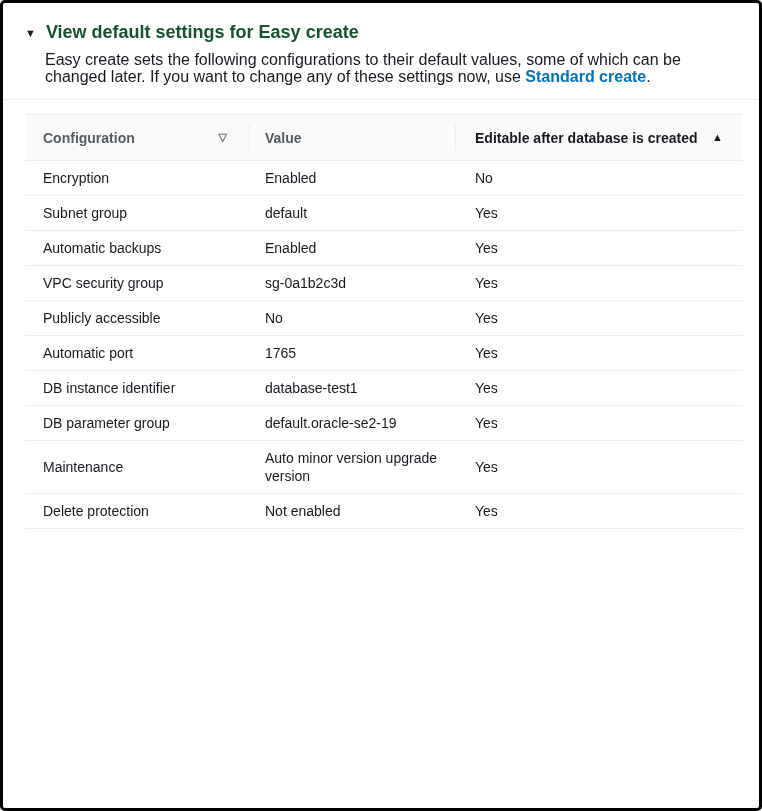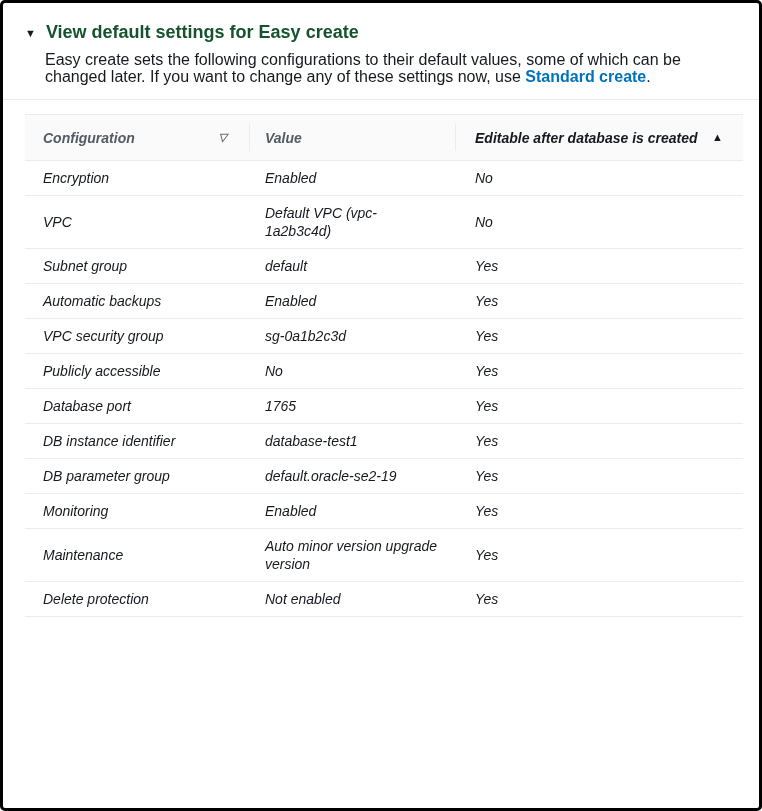--- a/index.html
+++ b/index.html
@@ -51,21 +51,20 @@
     text-decoration: none;
     cursor: pointer;
   }
 
   
   .table-wrap { margin: 14px 22px 0 22px; }
   table {
     width: 718px;
     border-collapse: collapse;
     table-layout: fixed;
-    font-style: italic;
   }
   col.c1 { width: 224px; }
   col.c2 { width: 206px; }
   col.c3 { width: 288px; }
 
   thead th {
     background: #fafafa;
     border-top: 1px solid #eaeded;
     border-bottom: 1px solid #eaeded;
     height: 46px;
@@ -159,31 +158,20 @@
               <div>Encryption</div>
             </td>
             <td class="c2">
               <div class="val">Enabled</div>
             </td>
             <td class="c3">
               <div>No</div>
             </td>
           </tr>
 
-          <tr>
-            <td class="c1">
-              <div>VPC</div>
-            </td>
-            <td class="c2">
-              <div class="val">Default VPC (vpc-1a2b3c4d)</div>
-            </td>
-            <td class="c3">
-              <div>No</div>
-            </td>
-          </tr>
 
 
           <tr>
             <td class="c1">
               <div>Subnet group</div>
             </td>
             <td class="c2">
               <div class="val">default</div>
             </td>
             <td class="c3">
@@ -222,21 +210,21 @@
             <td class="c2">
               <div class="val">No</div>
             </td>
             <td class="c3">
               <div>Yes</div>
             </td>
           </tr>
 
           <tr>
             <td class="c1">
-              <div>Database port</div>
+              <div>Automatic port</div>
             </td>
             <td class="c2">
               <div class="val">1765</div>
             </td>
             <td class="c3">
               <div>Yes</div>
             </td>
           </tr>
 
           <tr>
@@ -258,31 +246,20 @@
             </td>
             <td class="c2">
               <div class="val">default.oracle-se2-19</div>
             </td>
             <td class="c3">
               <div>Yes</div>
             </td>
           </tr>
 
 
-          <tr>
-            <td class="c1">
-              <div>Monitoring</div>
-            </td>
-            <td class="c2">
-              <div class="val">Enabled</div>
-            </td>
-            <td class="c3">
-              <div>Yes</div>
-            </td>
-          </tr>
 
           <tr>
             <td class="c1">
               <div>Maintenance</div>
             </td>
             <td class="c2">
               <div class="val">Auto minor version upgrade version</div>
             </td>
             <td class="c3">
               <div>Yes</div>

